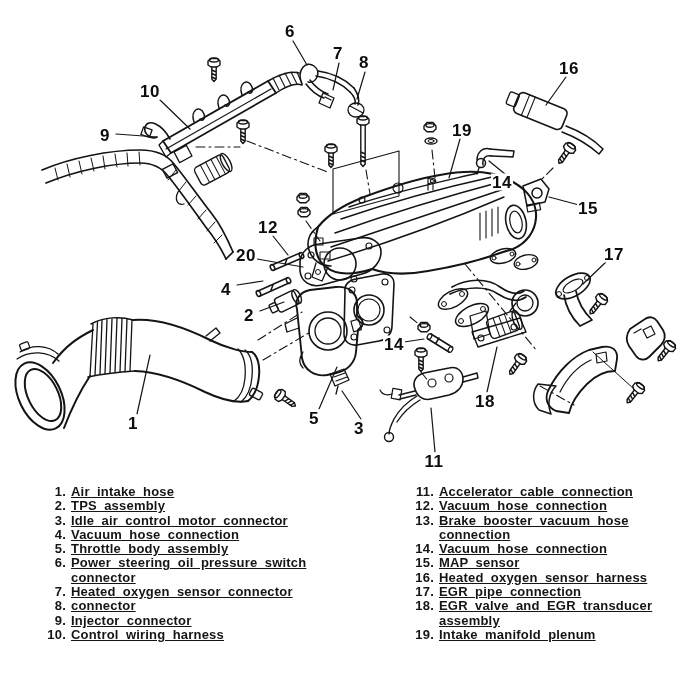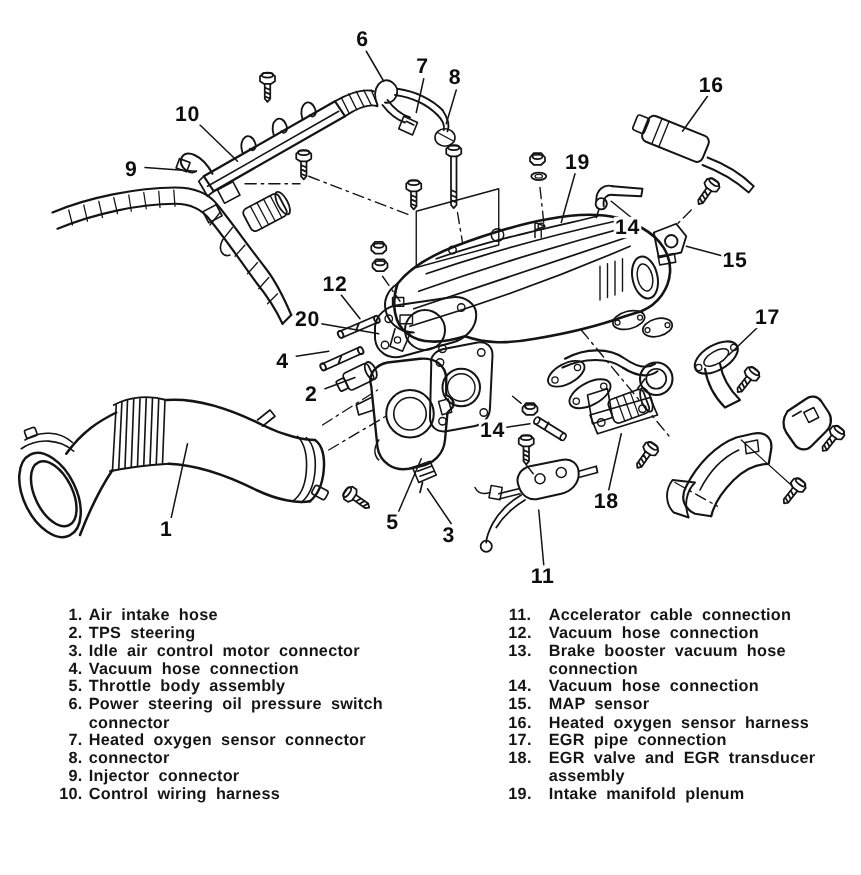--- a/index.html
+++ b/index.html
@@ -10,22 +10,22 @@
   .callout{position:absolute;transform:translate(-50%,-50%);
            font-size:17px;font-weight:bold;color:#0d0d0d;letter-spacing:0.5px;
            background:#ffffff;padding:0 1px;line-height:1;}
   .legend{position:absolute;left:0;top:485px;width:689px;font-size:13px;font-weight:600;
           letter-spacing:0.2px;word-spacing:3.5px;color:#151515;}
   .col{position:absolute;top:0;}
   .col-left{left:28px;width:340px;}
   .col-right{left:398px;width:290px;}
   .leg-row{display:flex;line-height:14.3px;}
   .leg-num{flex:none;width:38px;text-align:right;padding-right:5px;}
-  .col-right .leg-num{width:36px;text-align:center;}
-  .leg-text{flex:1;}
+  .col-right .leg-num{width:36px;}
+  .leg-text{flex:1;text-decoration:underline;}
   .watermark{position:absolute;left:12px;top:697px;font-size:15px;color:#4b4b4b;
              letter-spacing:0.4px;margin-left:16px;}
   
   .art{stroke:#141414;fill:none;stroke-linecap:round;stroke-linejoin:round;}
 </style>
 </head>
 <body>
 
 <div class="page">
 
@@ -359,21 +359,21 @@
     <div class="col col-left">
       <div class="leg-row">
           <span class="leg-num">1.</span>
           <span class="leg-text">
             <div>Air intake hose</div>
           </span>
         </div>
       <div class="leg-row">
           <span class="leg-num">2.</span>
           <span class="leg-text">
-            <div>TPS steering</div>
+            <div>TPS assembly</div>
           </span>
         </div>
       <div class="leg-row">
           <span class="leg-num">3.</span>
           <span class="leg-text">
             <div>Idle air control motor connector</div>
           </span>
         </div>
       <div class="leg-row">
           <span class="leg-num">4.</span>

